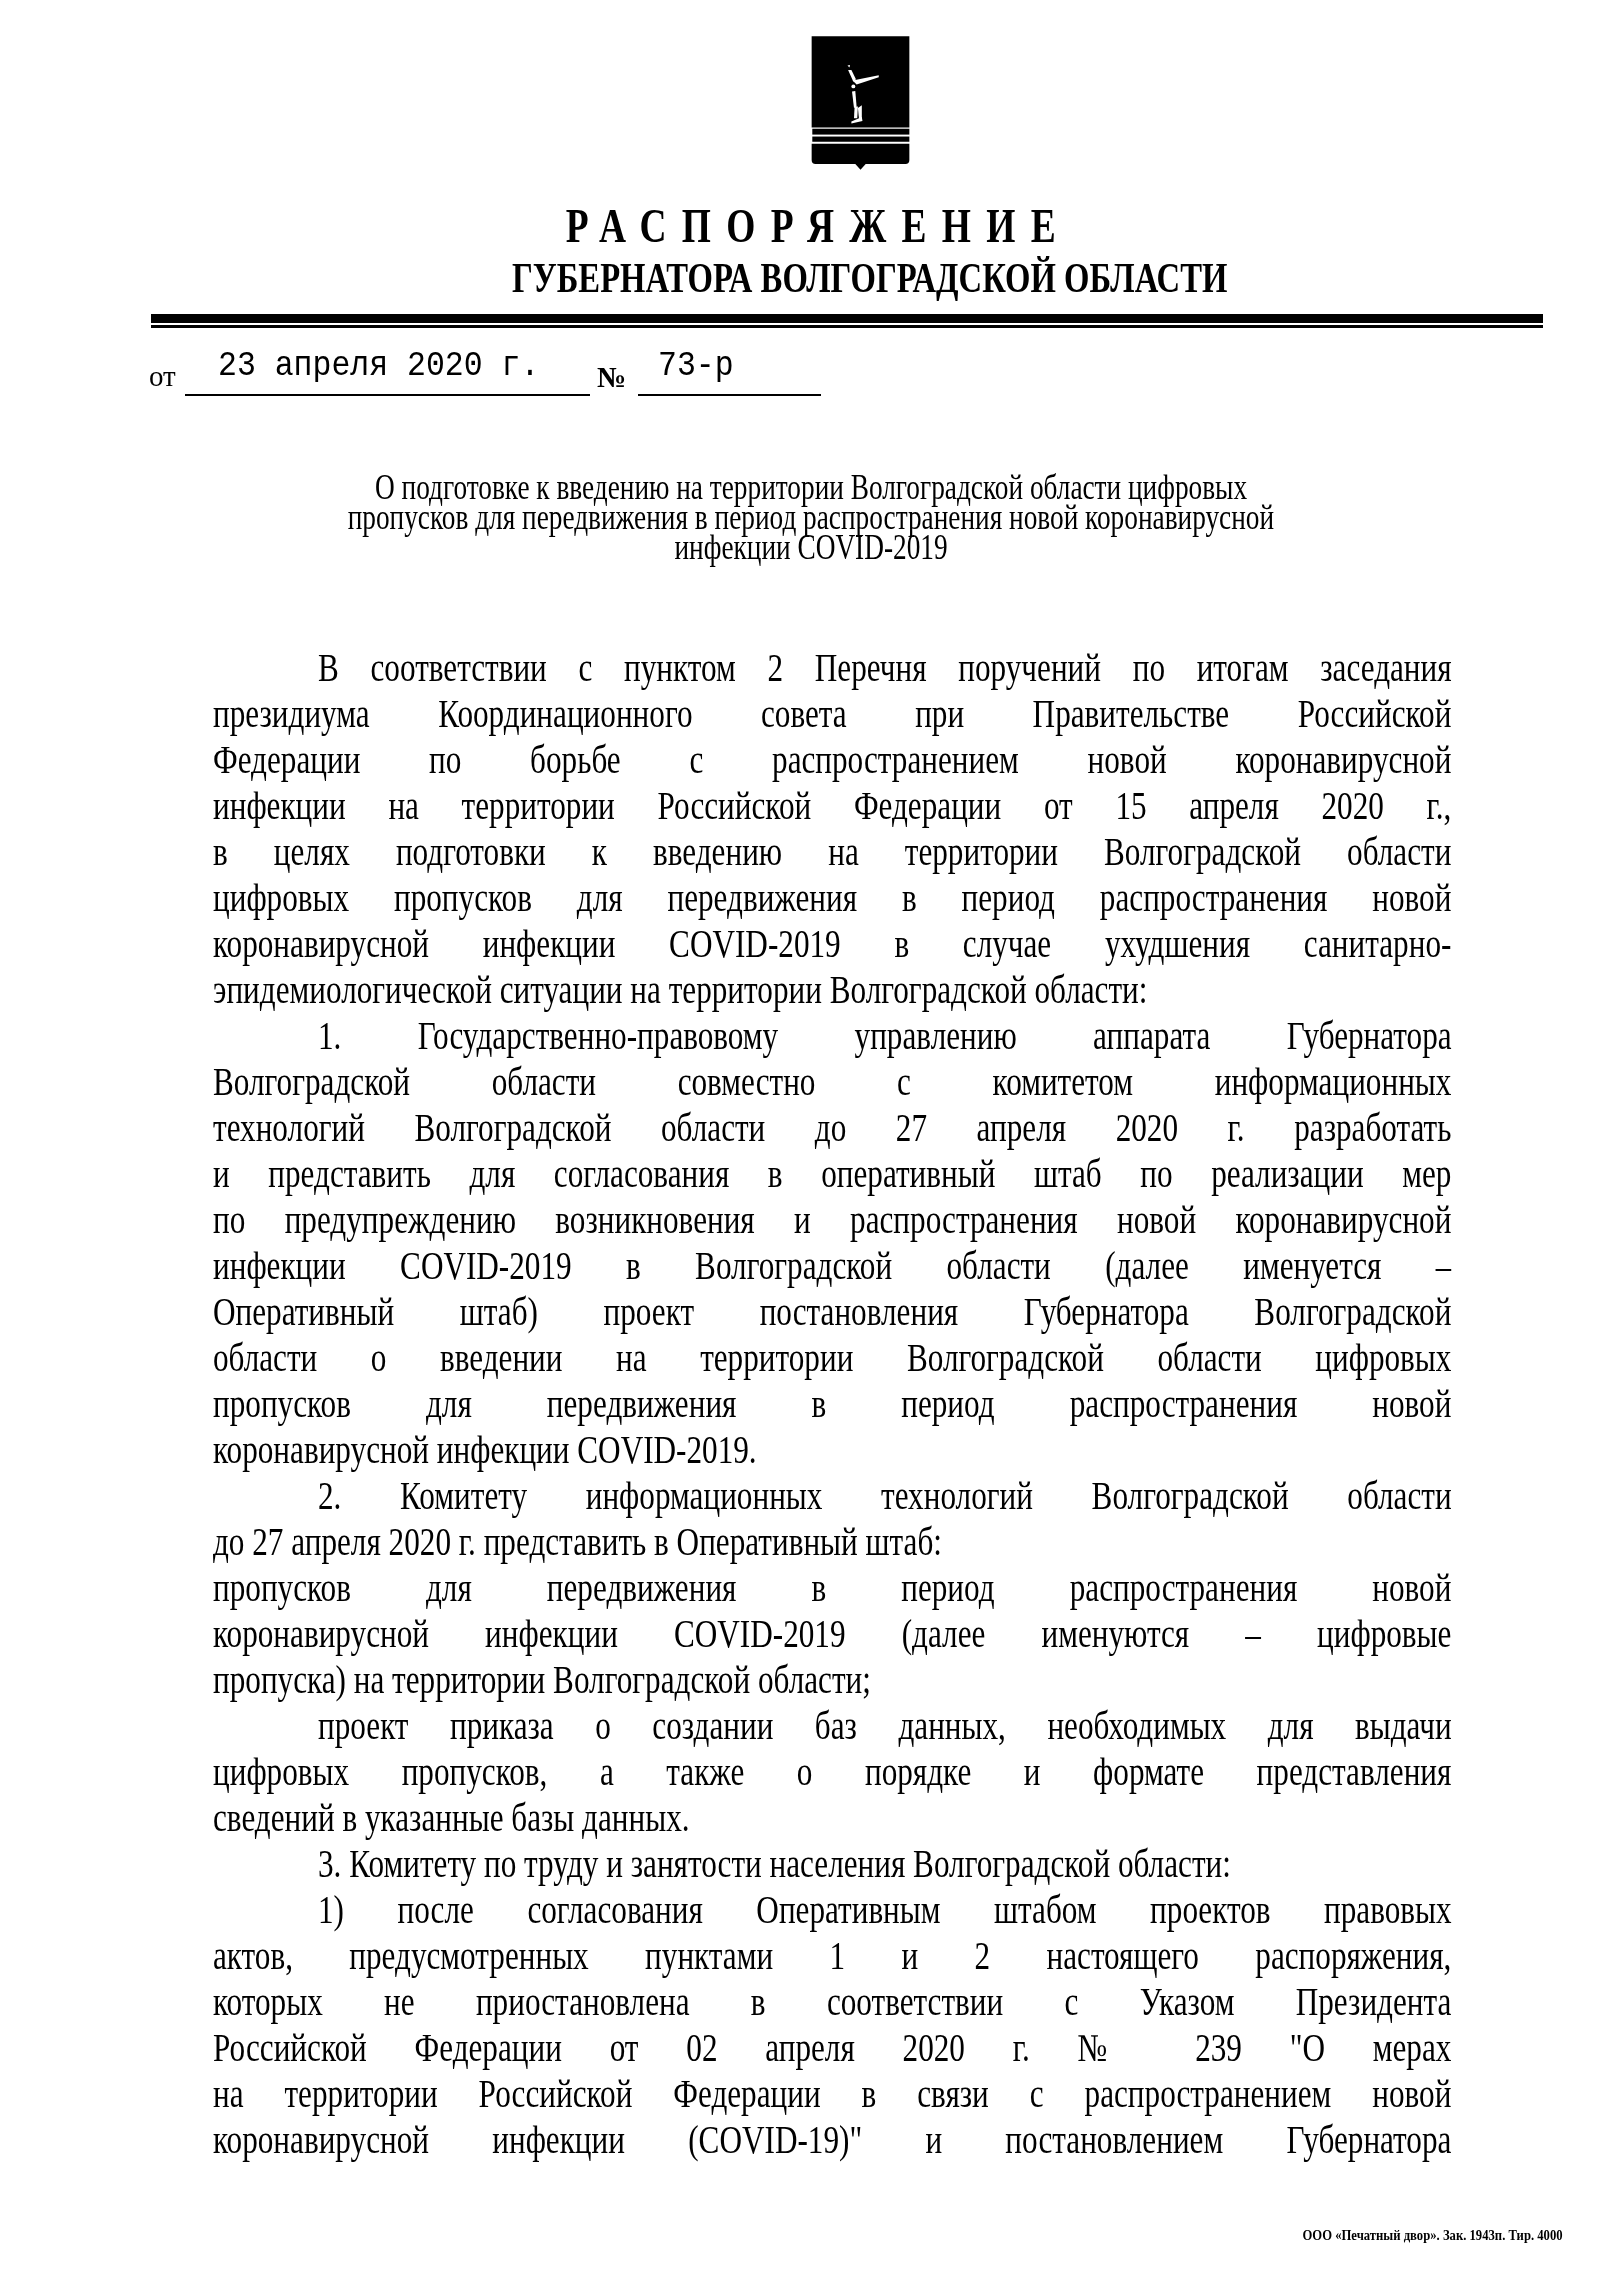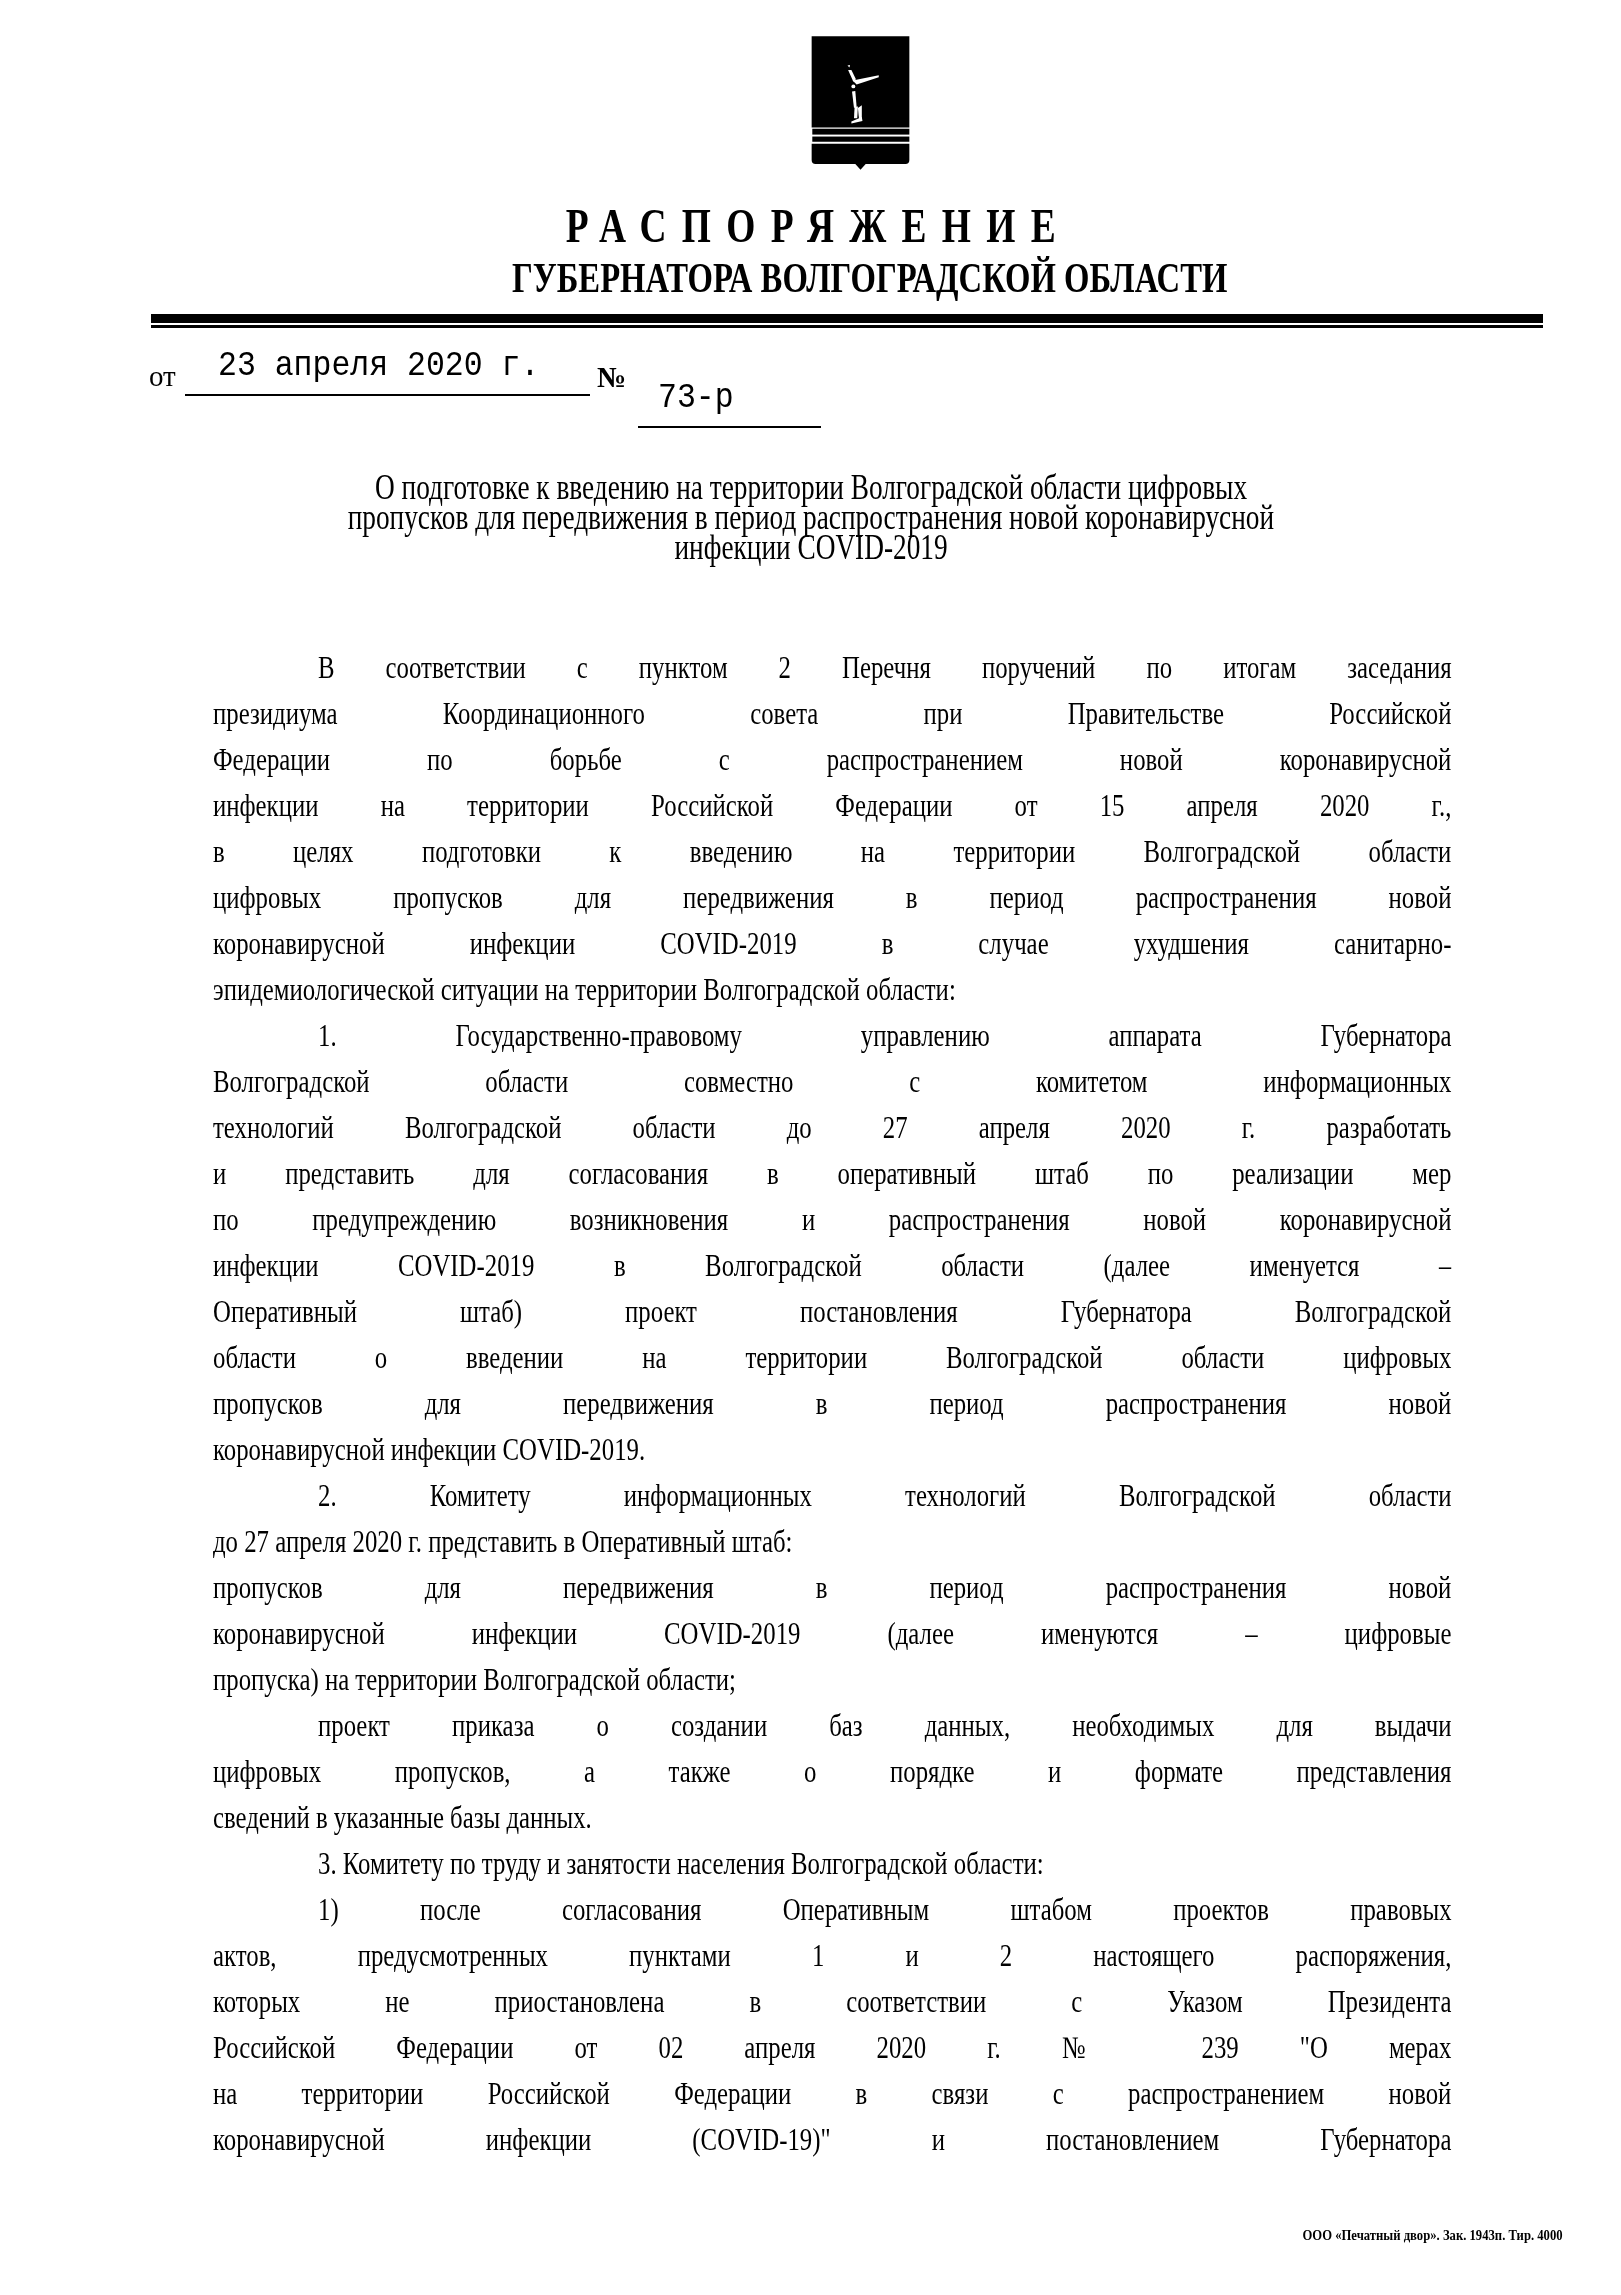--- a/index.html
+++ b/index.html
@@ -13,29 +13,29 @@
   .h2 span { display: inline-block; transform: scaleX(0.76); transform-origin: center; margin-left: 118px; }
 
   .rule-thick { position: absolute; left: 151px; width: 1392px; top: 314px; height: 8.5px; background: #000; }
   .rule-thin { position: absolute; left: 151px; width: 1392px; top: 325px; height: 2.6px; background: #000; }
 
   .from-label { position: absolute; left: 149px; top: 360px; font-size: 29px; line-height: 33px; }
   .date-field { position: absolute; left: 185px; top: 340px; width: 405px; height: 54px; border-bottom: 2px solid #000; text-align: center; }
   .date-field span, .num-field span { position: absolute; bottom: 7.9px; font-family: "Liberation Mono", monospace; font-size: 35px; line-height: 39px; white-space: nowrap; transform: scaleX(0.9); transform-origin: left bottom; }
   .date-field span { left: 33px; }
   .num-label { position: absolute; left: 597px; top: 361px; font-size: 29px; line-height: 33px; font-weight: bold; }
-  .num-field { position: absolute; left: 638px; top: 340px; width: 183px; height: 54px; border-bottom: 2px solid #000; margin-top: 32px; }
+  .num-field { position: absolute; left: 638px; top: 340px; width: 183px; height: 54px; border-bottom: 2px solid #000; }
   .num-field span { left: 19.6px; }
 
   .title { position: absolute; left: 0; width: 1622px; top: 473px; text-align: center; font-size: 35px; line-height: 30px; }
   .title div { white-space: nowrap; }
   .title div span { display: inline-block; transform: scaleX(0.78); transform-origin: center; }
 
   .body { position: absolute; left: 213px; top: 645px; width: 1238px; }
-  .line { height: 46px; line-height: 46px; font-size: 31px; white-space: nowrap; position: relative; font-family: Liberation Serif, serif; }
+  .line { height: 46px; line-height: 46px; font-size: 39px; white-space: nowrap; position: relative; font-family: Liberation Serif, serif; }
   .line span { display: block; transform-origin: left center; text-align: justify; text-align-last: justify; }
   .line.last span { text-align-last: left; }
 
   .footer { position: absolute; left: 1178px; top: 2227px; width: 367px; text-align: right; font-size: 14.4px; font-weight: bold; white-space: nowrap; padding-left: 18px; }
   .footer span { display: inline-block; transform: scaleX(0.88); transform-origin: right center; }
 </style>
 </head>
 <body>
 
 <svg class="coat" viewBox="0 0 152 205">

